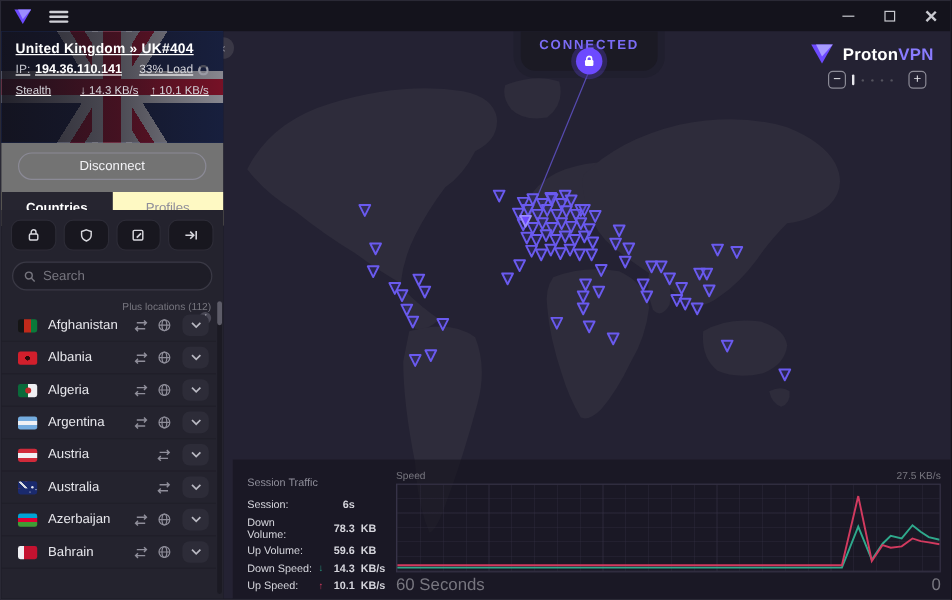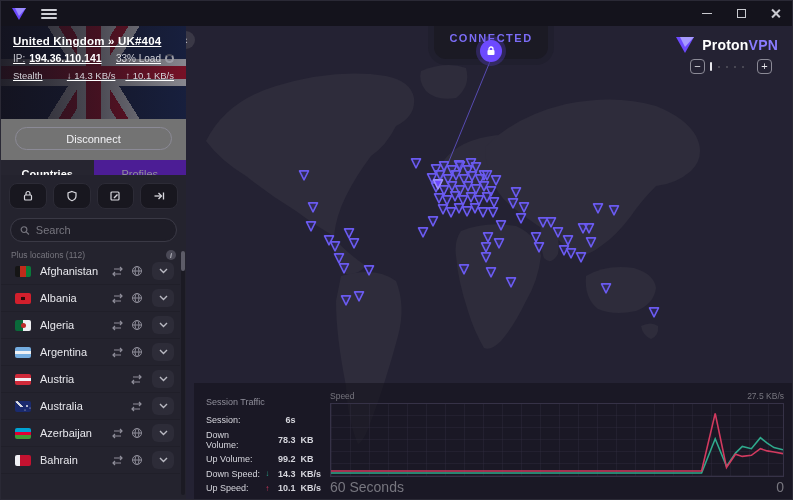--- a/index.html
+++ b/index.html
@@ -39,34 +39,34 @@
   .hdr-ip-label { color:#c3c4cc; margin-right:4px; }
   .hdr-ip { font-weight:bold; font-size:10.5px; }
   .hdr-load { margin-left:auto; color:#d4d5db; display:flex; align-items:center; gap:4px; }
   .load-ring { width:9px; height:9px; border-radius:50%; border:2px solid #9a9ba5; border-top-color:#4a4b57; }
   .hdr-row3 { margin-top:6px; display:flex; align-items:center; font-size:9.5px; color:#d4d5db; }
   .hdr-proto { margin-right:auto; }
   .hdr-speed { margin-left:10px; white-space:nowrap; }
   .disconnect-wrap { padding:8px 14px 10px 14px; background:#737373; }
   .btn-disconnect { width:100%; height:23px; background:transparent; border:1px solid #8b8a96; border-radius:12px; color:#f2f2f5; font-size:11px; font-family:inherit; cursor:pointer; }
 
-  .sb-tabs { display:flex; height:28px; background:#4c1d95; }
+  .sb-tabs { display:flex; height:28px; background:#fef9c3; }
   .sb-tab { flex:1; display:flex; align-items:center; justify-content:center; font-size:11px; color:#8f8e9a; cursor:pointer; }
   .sb-tab.active { background:#262530; color:#fff; font-weight:bold; border-radius:0 0 10px 0; }
   .sb-panel { position:absolute; top:149px; left:0; right:0; bottom:0; background:#24232e; }
 
   .feature-row { display:flex; gap:6px; padding:8px 8px 6px 8px; }
   .feature-btn { flex:1; height:26px; background:#18171f; border:1px solid #2c2b36; border-radius:8px; display:flex; align-items:center; justify-content:center; cursor:pointer; }
   .feature-btn svg { stroke:#d8d8de; }
 
   .search-box { margin:4px 10px 0 10px; height:22px; border:1px solid #39384414; outline:1px solid #3a3945; border-radius:11px; display:flex; align-items:center; padding:0 8px; gap:6px; background:#1e1d27; }
   .search-box input { background:transparent; border:none; outline:none; color:#cfcfd6; font-size:11px; width:100%; font-family:inherit; }
   .search-box input::placeholder { color:#77767f; }
 
-  .section-row { display:flex; align-items:flex-end; padding:9px 10px 4px 10px; }
+  .section-row { display:flex; align-items:flex-end; padding:9px 10px 4px 10px;flex-direction:column; }
   .section-label { font-size:8.5px; color:#77767f; }
   .info-dot { margin-left:auto; width:10px; height:10px; border-radius:50%; background:#4a4956; color:#b9b9c2; font-size:7px; display:flex; align-items:center; justify-content:center; font-style:italic; font-weight:bold; }
 
   .country-list { position:absolute; top:232px; left:0; right:6px; bottom:0; overflow:hidden; }
   .country-row { height:27px; display:flex; align-items:center; padding:0 6px 0 14px; border-bottom:1px solid #201f29; cursor:pointer; }
   .flag { width:16px; height:11px; border-radius:2px; margin-right:9px; flex:none; position:relative; overflow:hidden; }
   .flag-af { background:linear-gradient(90deg,#151515 33%,#c02a1a 33% 66%,#0a7a3a 66%); }
   .flag-al { background:#d21f2c; } .flag-al:after{content:"";position:absolute;left:5px;top:2px;width:6px;height:7px;background:radial-gradient(circle,#2a0a0a 0 40%,transparent 45%);}
   .flag-dz { background:linear-gradient(90deg,#0a6a3a 50%,#efeff2 50%); } .flag-dz:after{content:"";position:absolute;left:6px;top:3px;width:5px;height:5px;border-radius:50%;background:#c02a2a;}
   .flag-ao { background:linear-gradient(0deg,#1a1a1a 50%,#c01327 50%); } .flag-ao:after{content:"";position:absolute;left:6px;top:3px;width:4px;height:4px;background:#e8c23a;border-radius:50%;}
@@ -645,21 +645,21 @@
         </div>
         <div class="sess-row">
           <span class="sess-label">Down Volume:</span>
           <span class="sess-arrow"></span>
           <span class="sess-val">78.3</span>
           <span class="sess-unit">KB</span>
         </div>
         <div class="sess-row">
           <span class="sess-label">Up Volume:</span>
           <span class="sess-arrow"></span>
-          <span class="sess-val">99.2</span>
+          <span class="sess-val">59.6</span>
           <span class="sess-unit">KB</span>
         </div>
         <div class="sess-row">
           <span class="sess-label">Down Speed:</span>
           <span class="sess-arrow arrow-down">↓</span>
           <span class="sess-val">14.3</span>
           <span class="sess-unit">KB/s</span>
         </div>
         <div class="sess-row">
           <span class="sess-label">Up Speed:</span>

